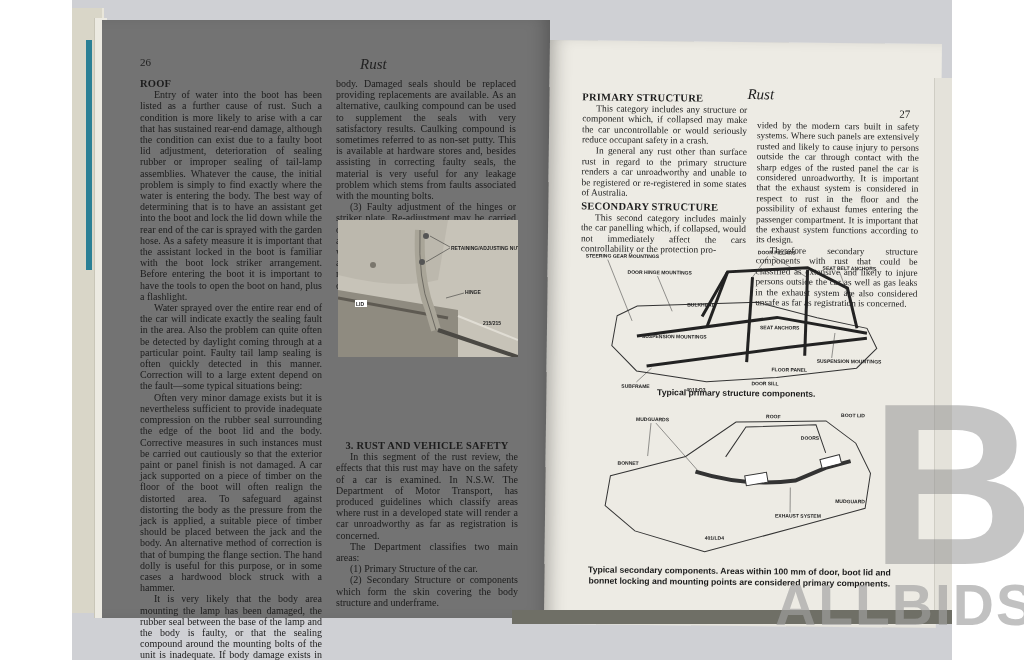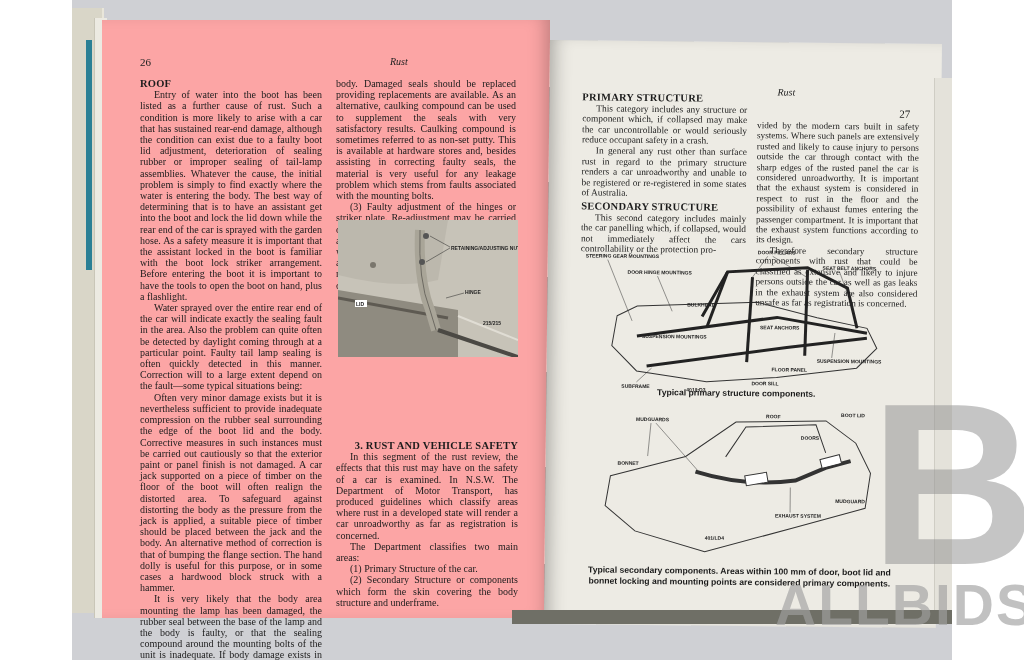--- a/index.html
+++ b/index.html
@@ -1,31 +1,31 @@
 <!DOCTYPE html>
 <html><head>
 <meta charset="utf-8">
 <style>
   html,body{margin:0;padding:0;}
   body{width:1024px;height:660px;position:relative;overflow:hidden;background:#ffffff;font-family:"Liberation Serif",serif;}
   .photo{position:absolute;left:72px;top:0;width:880px;height:660px;background:#cfd0d4;overflow:hidden;}
   .cover-left{position:absolute;left:0;top:8px;width:30px;height:605px;background:#d9d6c8;border-right:2px solid #e9e6da;}
   .cover-blue{position:absolute;left:14px;top:40px;width:6px;height:230px;background:#2a7f95;}
   .cover-edge{position:absolute;left:22px;top:18px;width:12px;height:600px;background:#eceae2;border-left:1px solid #c9c6b8;}
-  .page-left{position:absolute;left:30px;top:20px;width:448px;height:598px;background:#fca5a5;box-shadow:inset -14px 0 18px -10px rgba(0,0,0,0.25);}
+  .page-left{position:absolute;left:30px;top:20px;width:448px;height:598px;background:#737373;box-shadow:inset -14px 0 18px -10px rgba(0,0,0,0.25);}
   .page-right{position:absolute;left:478px;top:40px;width:392px;height:584px;background:#edebe4;box-shadow:inset 14px 0 18px -10px rgba(0,0,0,0.3);transform:rotate(0.6deg);transform-origin:left top;}
   .right-edge{position:absolute;left:862px;top:78px;width:18px;height:545px;background:#e4e2da;border-left:1px solid #cfcdc4;}
   .binding-bottom{position:absolute;left:440px;top:610px;width:440px;height:14px;background:#6f6f66;}
   .txt{position:absolute;font-size:10px;line-height:11.2px;color:#1c1c1c;text-align:justify;}
   .txt p{margin:0;text-indent:14px;}
   .txt p.noind{text-indent:0;}
   .pnum{position:absolute;font-size:11px;color:#222;}
-  .runhead{position:absolute;font-size:10px;font-style:italic;color:#222;margin-left:30px;}
+  .runhead{position:absolute;font-size:15px;font-style:italic;color:#222;}
   .h{font-weight:bold;font-size:10.5px;margin:0 0 3px 0;text-indent:0 !important;letter-spacing:0.2px;}
-  .h-center{text-align:right;}
+  .h-center{text-align:center;}
   .figure{position:absolute;background:#b9b5aa;overflow:hidden;}
   .caption{position:absolute;font-family:"Liberation Sans",sans-serif;font-weight:bold;font-size:8.6px;line-height:10.5px;color:#1a1a1a;text-align:center;}
   .diag{position:absolute;}
   .lbl{font-family:"Liberation Sans",sans-serif;font-weight:bold;font-size:5px;fill:#222;}
   .wm{position:absolute;font-family:"Liberation Sans",sans-serif;color:rgba(160,160,160,0.65);}
 </style>
 </head>
 <body>
 
 <div class="photo">

